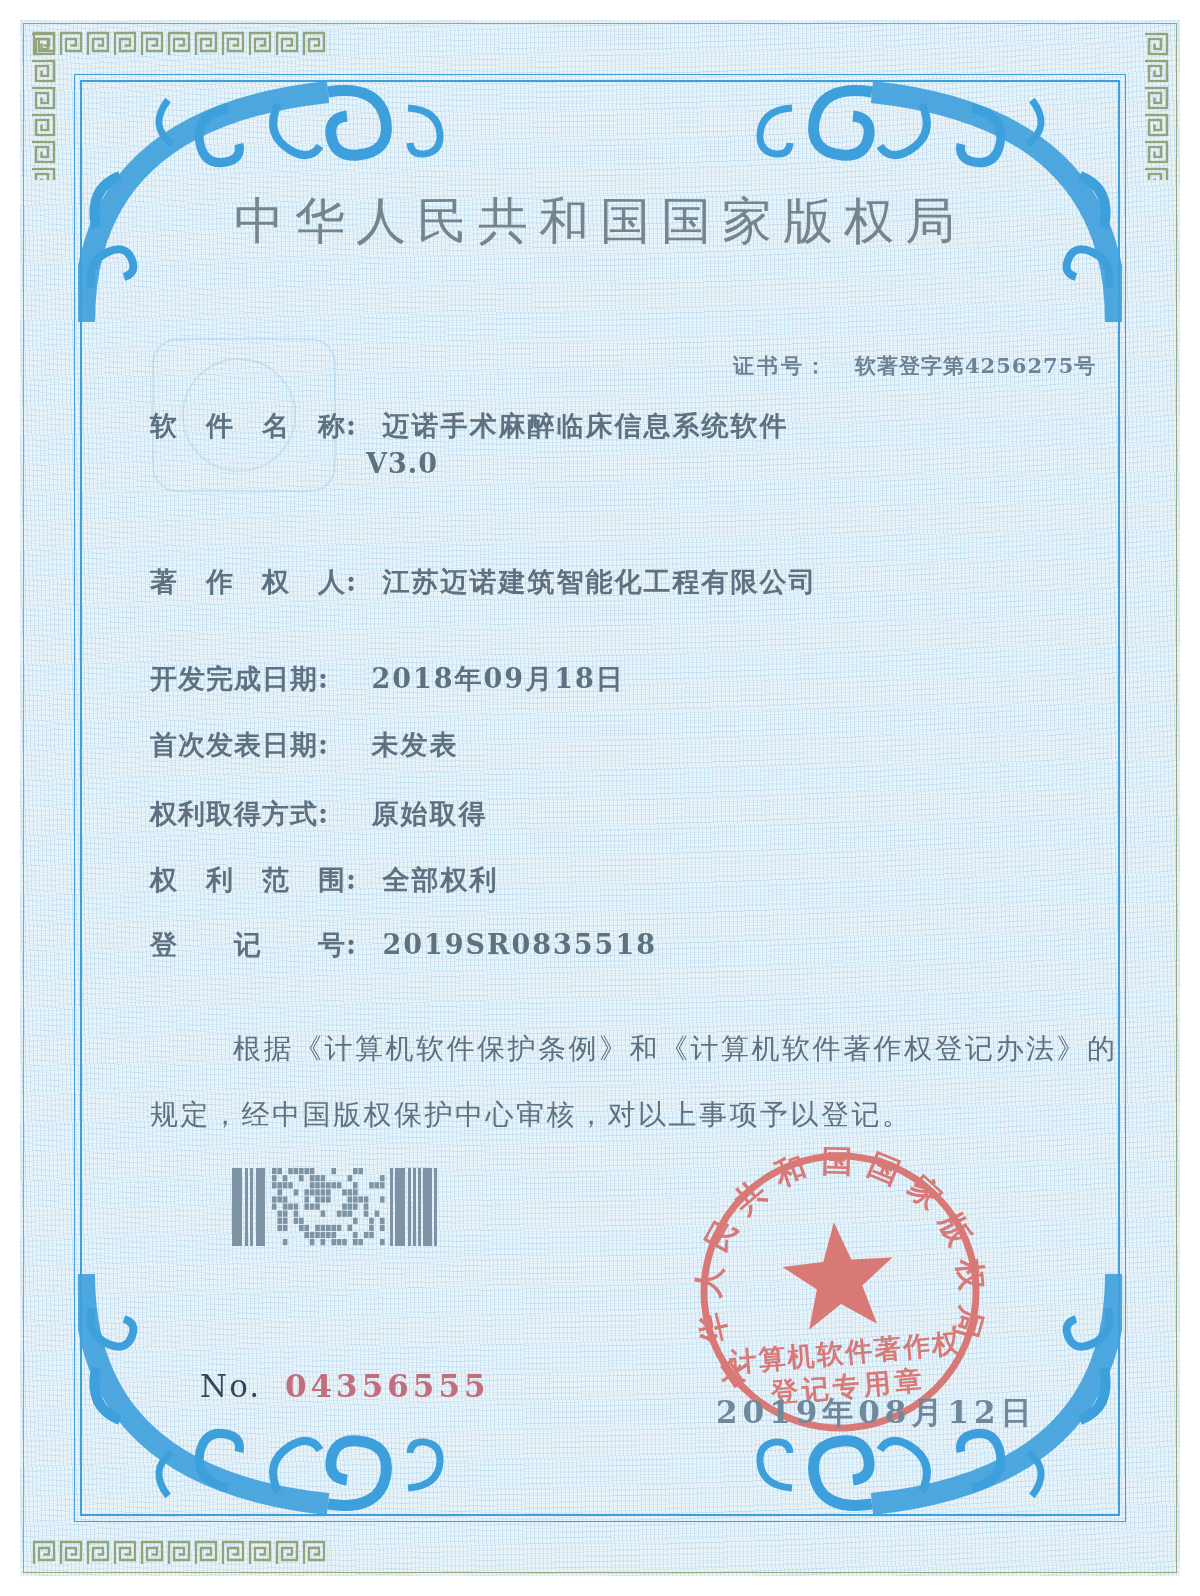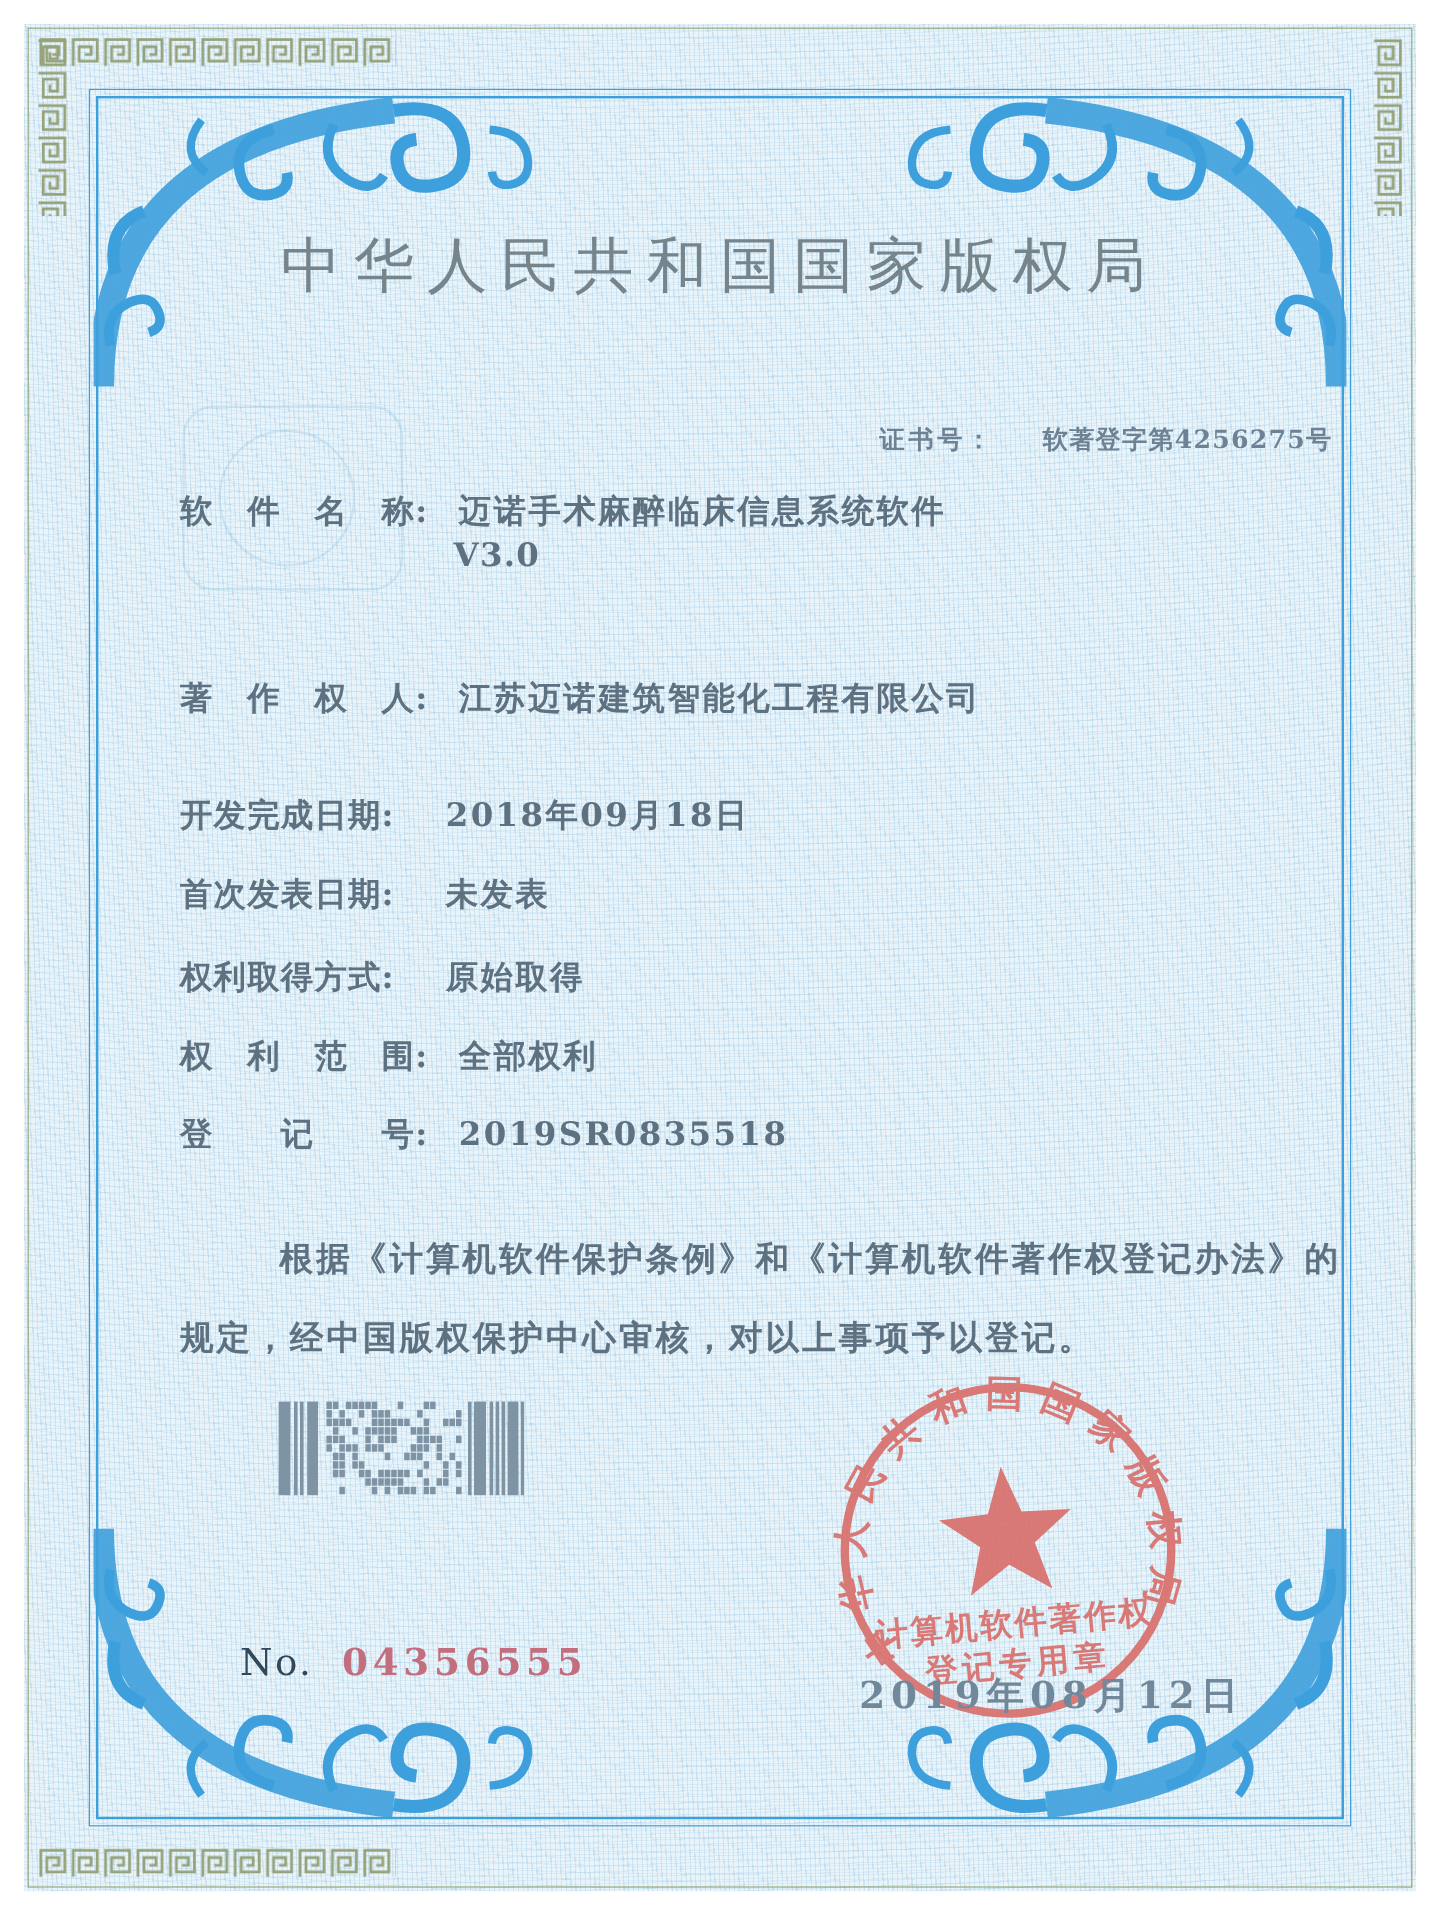--- a/index.html
+++ b/index.html
@@ -45,26 +45,26 @@
     font-size:50px;letter-spacing:11px;color:#76848c;font-weight:500;
   }
   .t-title{
     position:absolute;top:262px;left:0;width:100%;text-align:center;
     font-size:58px;letter-spacing:7px;color:#5d6d76;font-weight:bold;
   }
   .certno{
     position:absolute;top:352px;left:733px;font-size:21px;color:#6d8294;
     letter-spacing:1px;font-weight:600;
   }
-  .certno .lbl{margin-right:40px;letter-spacing:3px;}
+  .certno .lbl{margin-right:26px;letter-spacing:3px;}
   .field{position:absolute;left:150px;font-size:27px;color:#5e7181;font-weight:600;white-space:nowrap;}
   .field .flabel{display:inline-block;min-width:196px;letter-spacing:1px;}
   .field .fvalue{margin-left:16px;letter-spacing:2px;}
-  .fv2{position:absolute;left:378px;font-size:27px;color:#5e7181;font-weight:600;letter-spacing:1px;}
-  .stmt{position:absolute;font-size:28px;color:#5e7181;font-weight:700;letter-spacing:2.5px;white-space:nowrap;}
+  .fv2{position:absolute;left:366px;font-size:27px;color:#5e7181;font-weight:600;letter-spacing:1px;}
+  .stmt{position:absolute;font-size:28px;color:#5e7181;font-weight:400;letter-spacing:2.5px;white-space:nowrap;}
   .stmt1{top:1030px;left:233px;}
   .stmt2{top:1096px;left:150px;}
   .barcode{position:absolute;left:232px;top:1166px;width:205px;height:82px;}
   .seal{position:absolute;left:672px;top:1124px;width:336px;height:336px;transform:rotate(-5deg);opacity:.88;}
   .seal-date{
     position:absolute;top:1392px;left:716px;font-size:31px;color:#71889b;
     letter-spacing:5px;font-weight:600;
   }
   .serial{position:absolute;top:1368px;left:200px;font-size:31px;white-space:nowrap;}
   .serial .no{color:#33475a;letter-spacing:2px;}

